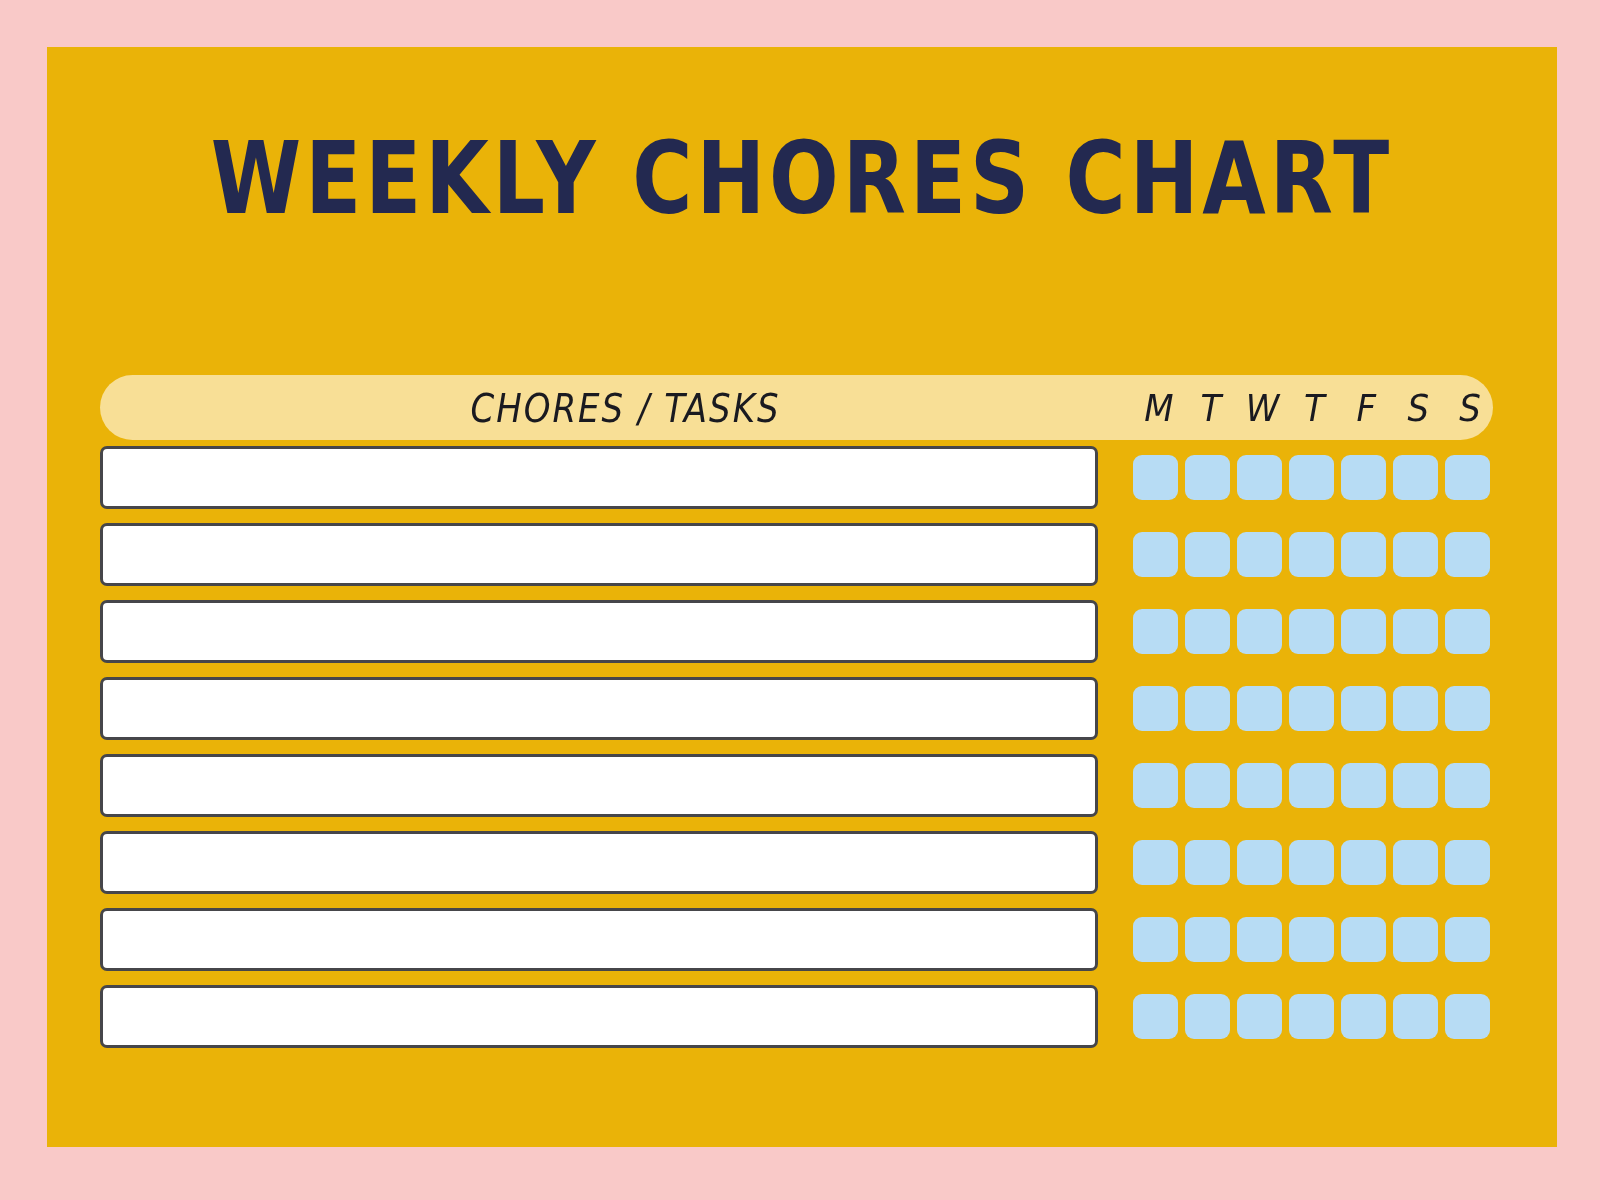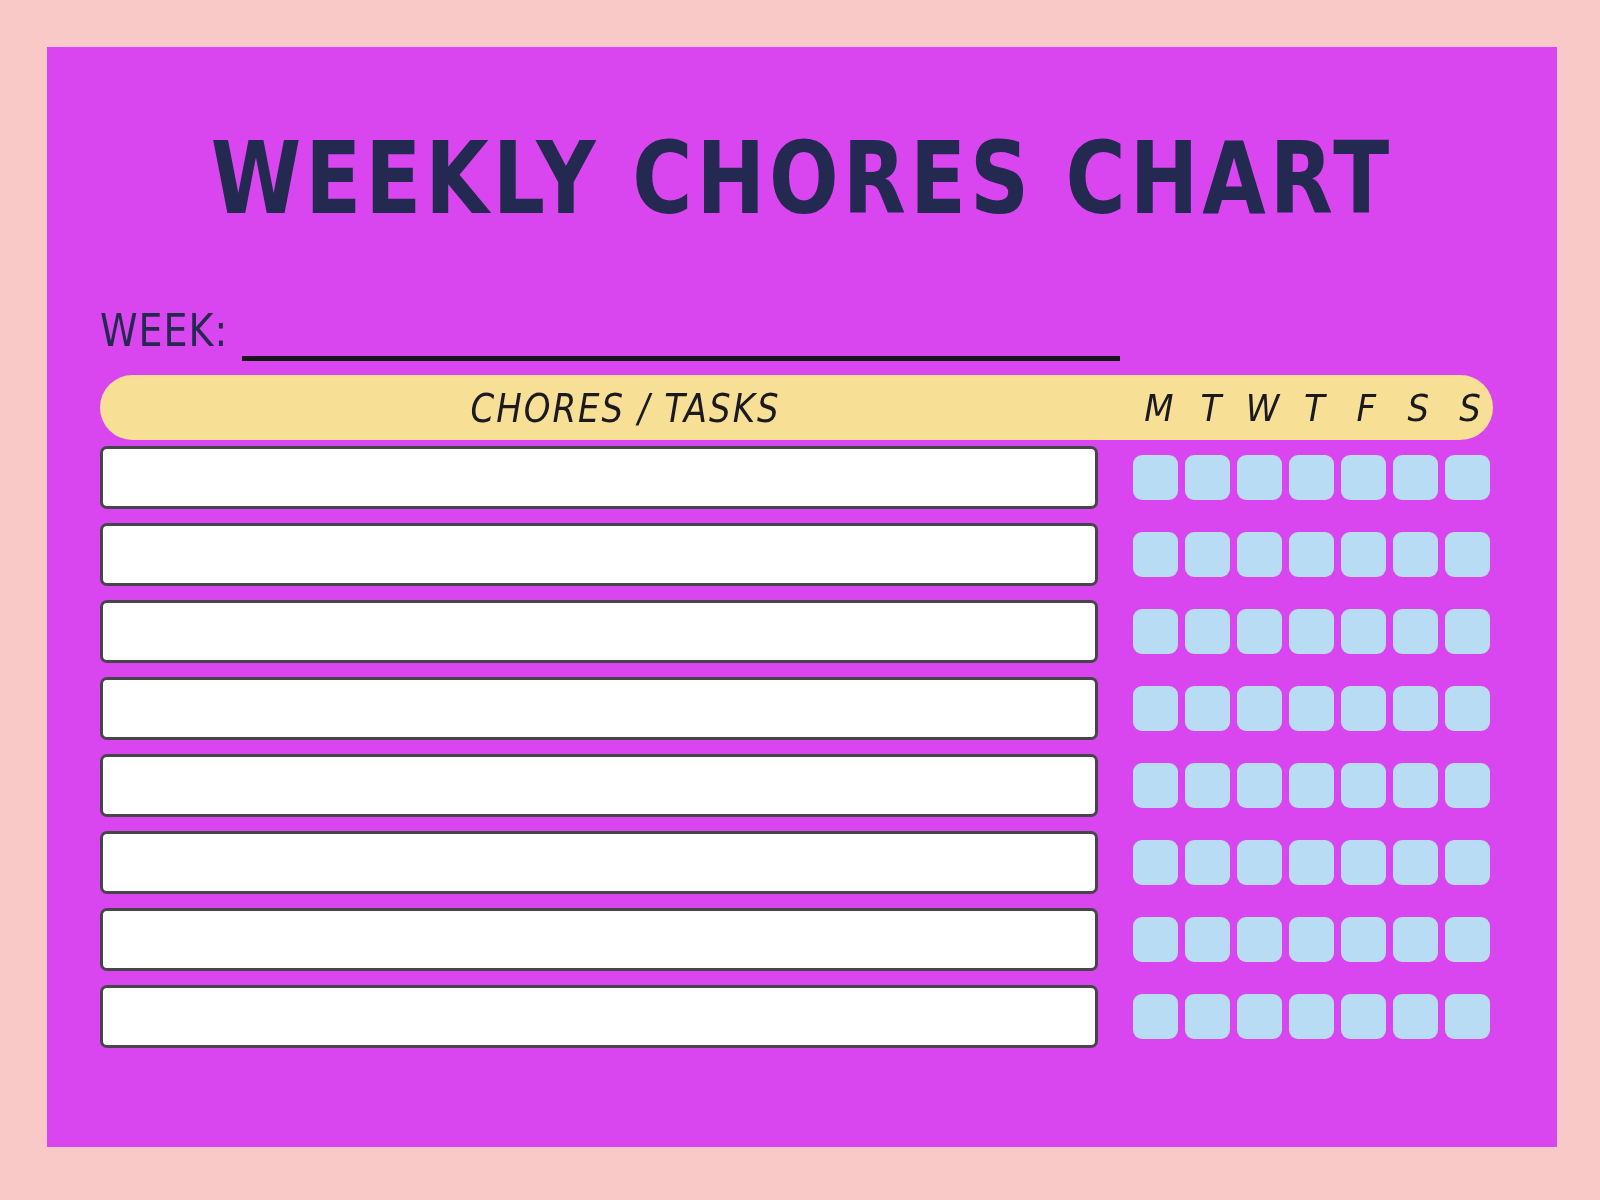--- a/index.html
+++ b/index.html
@@ -22,21 +22,21 @@
     box-sizing: border-box;
   }
 
   
   #sheet {
     position: absolute;
     left: 47px;
     top: 47px;
     width: 1510px;
     height: 1100px;
-    background: #d946ef;
+    background: #eab308;
     box-sizing: border-box;
   }
 
   
   #title {
     position: absolute;
     left: 0;
     top: 82px;
     width: 1510px;
     text-align: center;
@@ -175,24 +175,20 @@
   .check-box:last-child { margin-right: 0; }
 </style>
 </head>
 <body>
 
 <div id="page">
   <div id="sheet">
 
     <div id="title">WEEKLY CHORES CHART</div>
 
-    <div id="week-row">
-      <span id="week-label">WEEK:</span>
-      <span id="week-line"></span>
-    </div>
 
     <div id="header-bar">
       <div id="header-chores-label">CHORES / TASKS</div>
       <div id="header-days">
         <span class="day-letter">M</span>
         <span class="day-letter">T</span>
         <span class="day-letter">W</span>
         <span class="day-letter">T</span>
         <span class="day-letter">F</span>
         <span class="day-letter">S</span>

